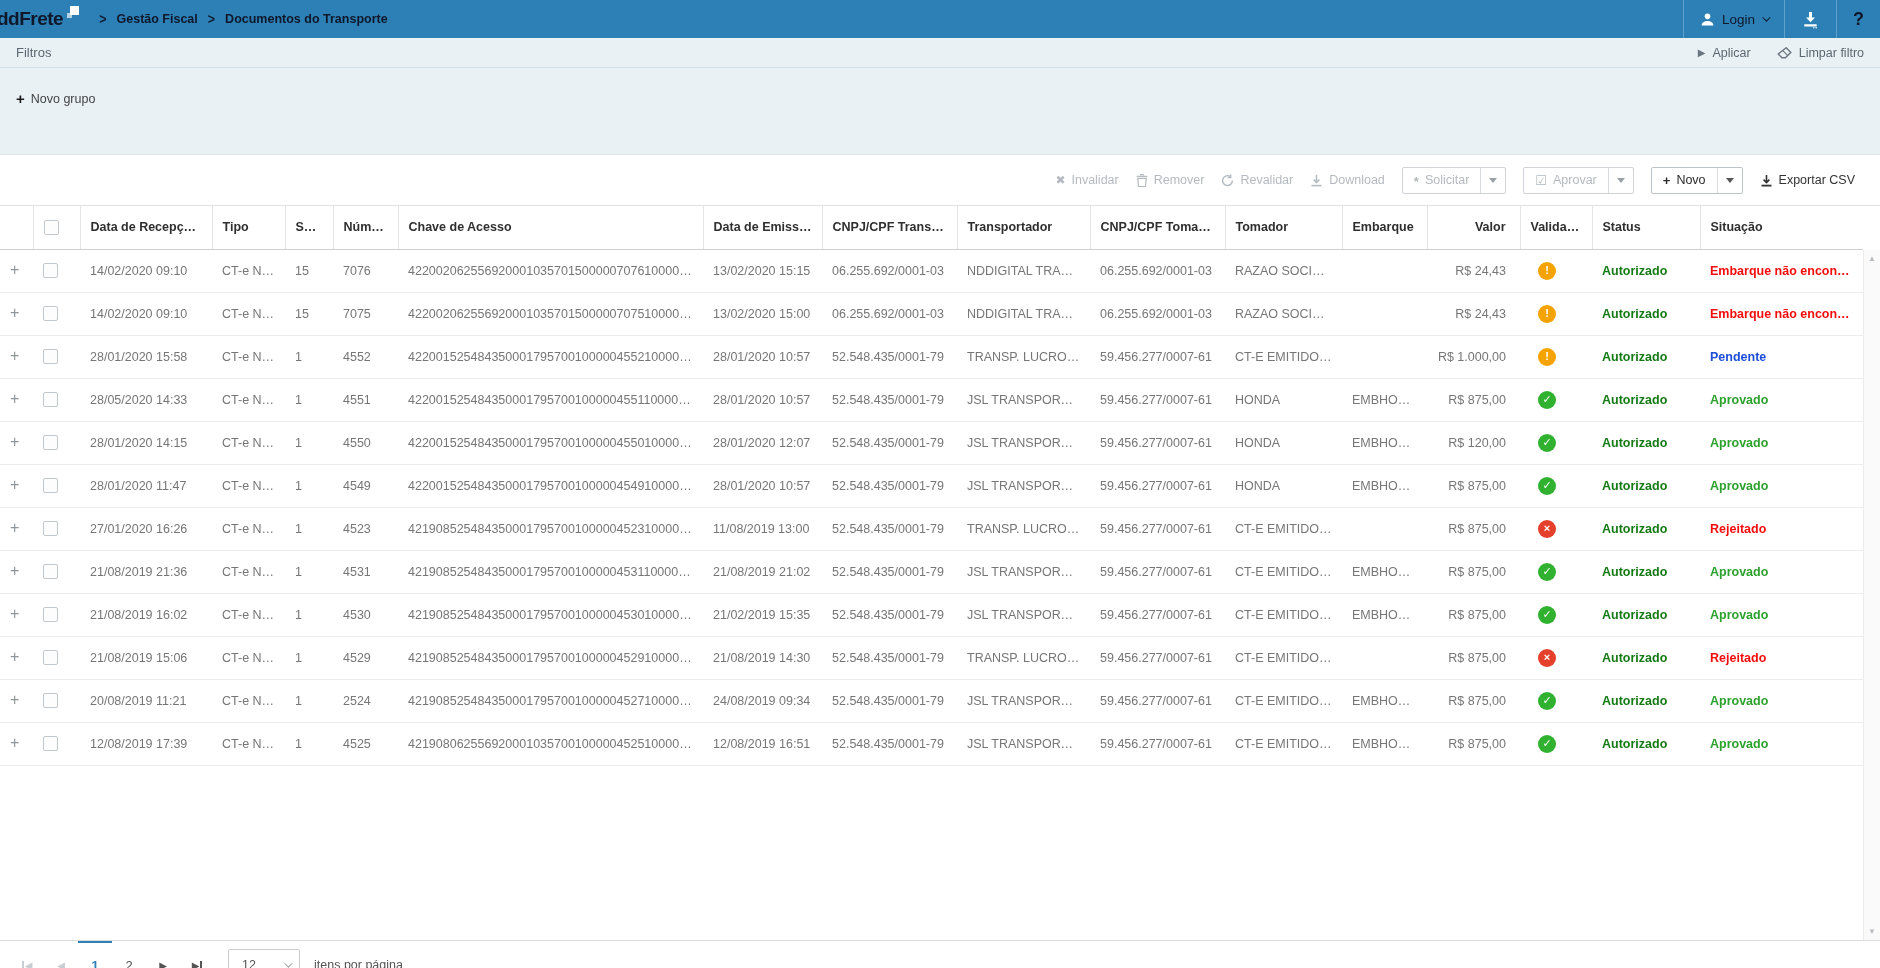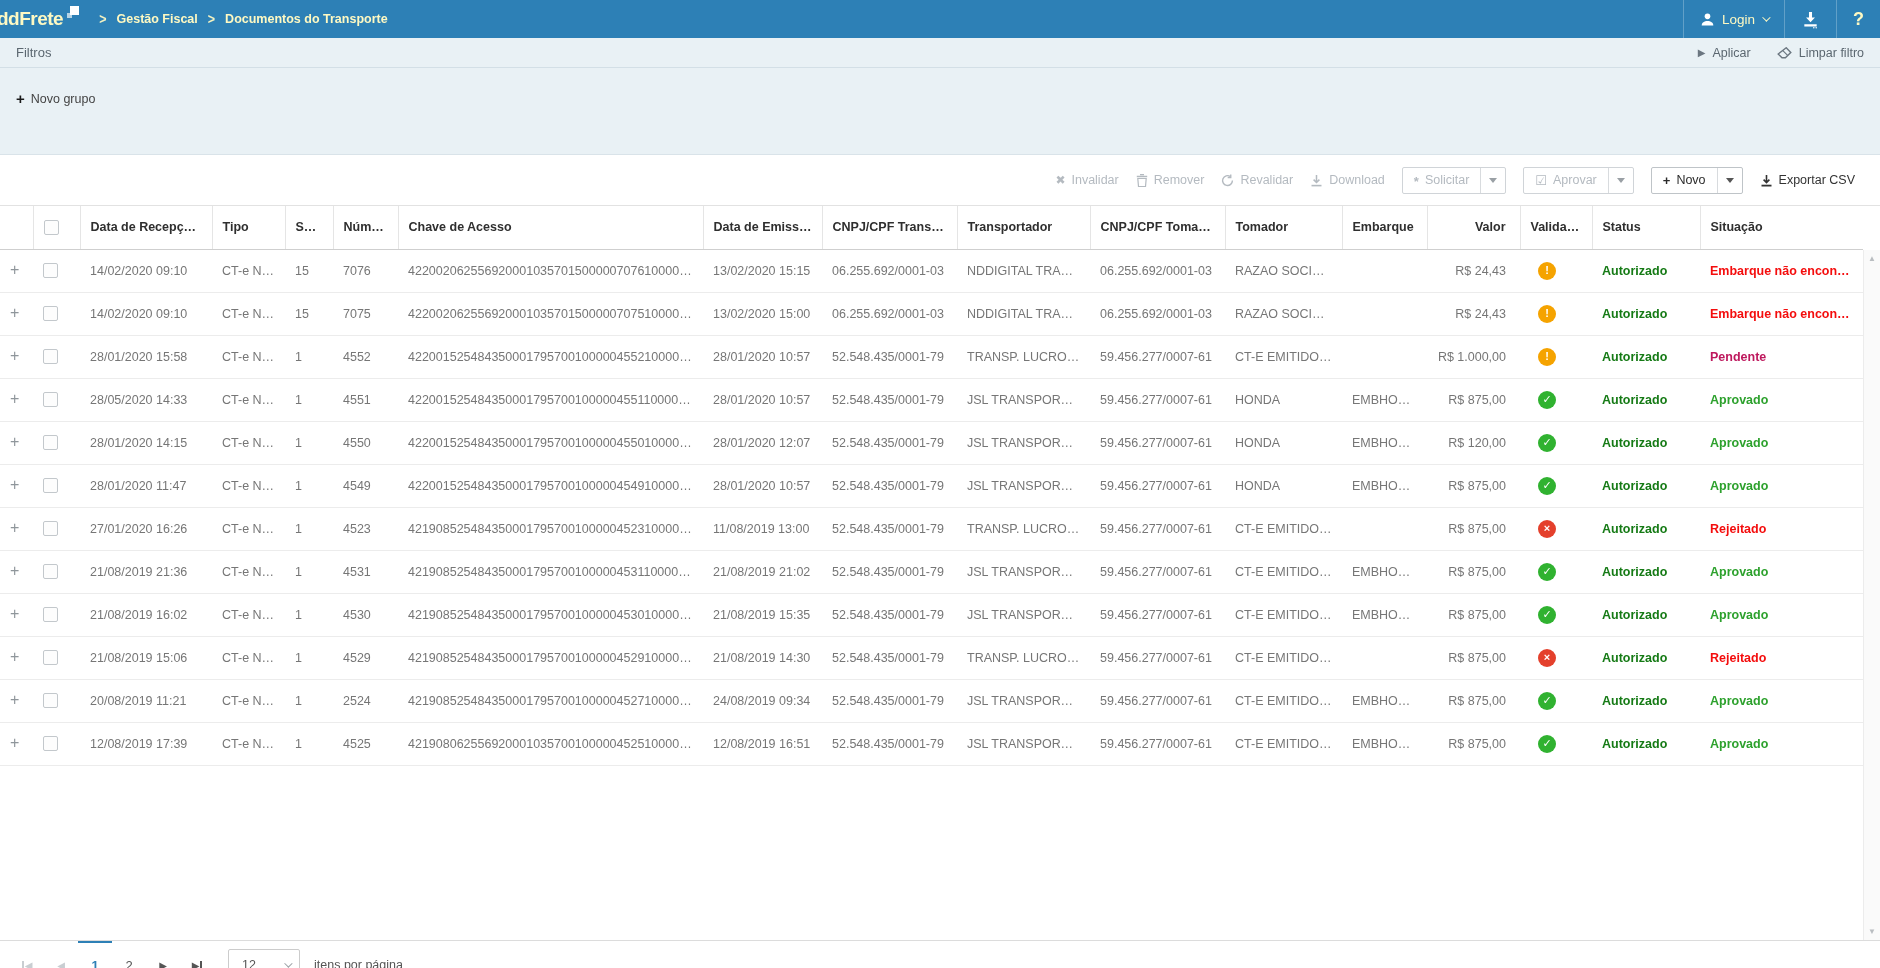--- a/index.html
+++ b/index.html
@@ -3,21 +3,21 @@
 <meta charset="utf-8">
 <style>
   * { box-sizing: border-box; margin: 0; padding: 0; }
   html,body { width:1880px; height:968px; overflow:hidden; }
   body {
     font-family: "Liberation Sans", "DejaVu Sans", sans-serif;
     background:#fff; color:#333; font-size:12.5px;
   }
 
   
-  .topbar { height:38px; background:#2d80b6; display:flex; align-items:center; color:#fef9c3; }
+  .topbar { height:38px; background:#2d80b6; display:flex; align-items:center; color:#0f172a; }
   .logo { display:flex; align-items:flex-start; margin-left:-3px; font-weight:bold; font-size:19px; letter-spacing:-0.5px; line-height:26px; }
   .logo-squares { position:relative; width:14px; height:18px; margin-left:2px; }
   .logo-squares .sq-big { position:absolute; top:0; right:0; width:9px; height:9px; background:#fff; }
   .logo-squares .sq-small { position:absolute; top:7px; right:7px; width:5px; height:5px; background:rgba(255,255,255,.65); }
   .crumbs { display:flex; align-items:center; gap:10px; margin-left:20px; font-weight:bold; font-size:12.5px; }
   .crumb-sep { font-weight:bold; opacity:.95; transform:scaleY(1.15); }
   .topbar-right { margin-left:auto; display:flex; align-items:stretch; height:100%;text-align:center; }
   .tb-cell { display:flex; align-items:center; gap:7px; padding:0 16px; border-left:1px solid rgba(255,255,255,.25); cursor:pointer; font-size:13.5px; }
   .chev { width:6px; height:6px; border-right:1.5px solid currentColor; border-bottom:1.5px solid currentColor; transform:rotate(45deg) translateY(-2px); display:inline-block; }
   .help-glyph { font-size:18px; font-weight:bold; }
@@ -61,21 +61,21 @@
   .expand { color:#8f969b; font-size:16px; font-weight:normal; cursor:pointer; line-height:10px; }
   .cb { display:inline-block; width:15px; height:15px; border:1px solid #c3c8cc; border-radius:2px; background:#fdfdfd; vertical-align:middle; cursor:pointer; }
   .vicon { display:inline-flex; width:18px; height:18px; border-radius:50%; align-items:center; justify-content:center;
            color:#fff; font-size:11px; font-weight:bold; line-height:1; }
   .v-warning { background:#f5a300; }
   .v-success { background:#30b230; }
   .v-error   { background:#e4402c; }
   .st-auth { color:#157a15; font-weight:bold; }
   .sit { font-weight:bold; }
   .sit-rejected { color:#f40d0d; }
-  .sit-pending  { color:#be185d; }
+  .sit-pending  { color:#1d4ed8; }
   .sit-approved { color:#2da12d; }
 
   .vscroll { position:absolute; right:0; top:44px; bottom:0; width:17px; background:#fafafa; border-left:1px solid #ececec;
              display:flex; flex-direction:column; justify-content:space-between; align-items:center; padding:4px 0;
              color:#b9bdc1; font-size:8px; }
 
   
   .pagefoot { height:48px; border-top:1px solid #dcdcdc; background:#fff; display:flex; align-items:stretch; padding:0 18px 0 10px; color:#555; }
   .pager-left { display:flex; align-items:stretch; }
   .pgnav, .pg { width:34px; display:flex; align-items:center; justify-content:center; font-size:13px; cursor:pointer; border-top:2px solid transparent; }
@@ -431,21 +431,21 @@
           <td class="sit sit-approved">Aprovado</td>
         </tr>
         <tr>
           <td><span class="expand">+</span></td>
           <td><span class="cb"></span></td>
           <td>21/08/2019 16:02</td>
           <td>CT-e Nor...</td>
           <td>1</td>
           <td>4530</td>
           <td>42190852548435000179570010000045301000045302</td>
-          <td>21/08/2019 15:35</td>
+          <td>21/02/2019 15:35</td>
           <td>52.548.435/0001-79</td>
           <td>JSL TRANSPORTES D...</td>
           <td>59.456.277/0007-61</td>
           <td>CT-E EMITIDO EM A...</td>
           <td>EMBHOM.9...</td>
           <td>R$ 875,00</td>
           <td><span class="vicon v-success">✓</span></td>
           <td class="st-auth">Autorizado</td>
           <td class="sit sit-approved">Aprovado</td>
         </tr>

